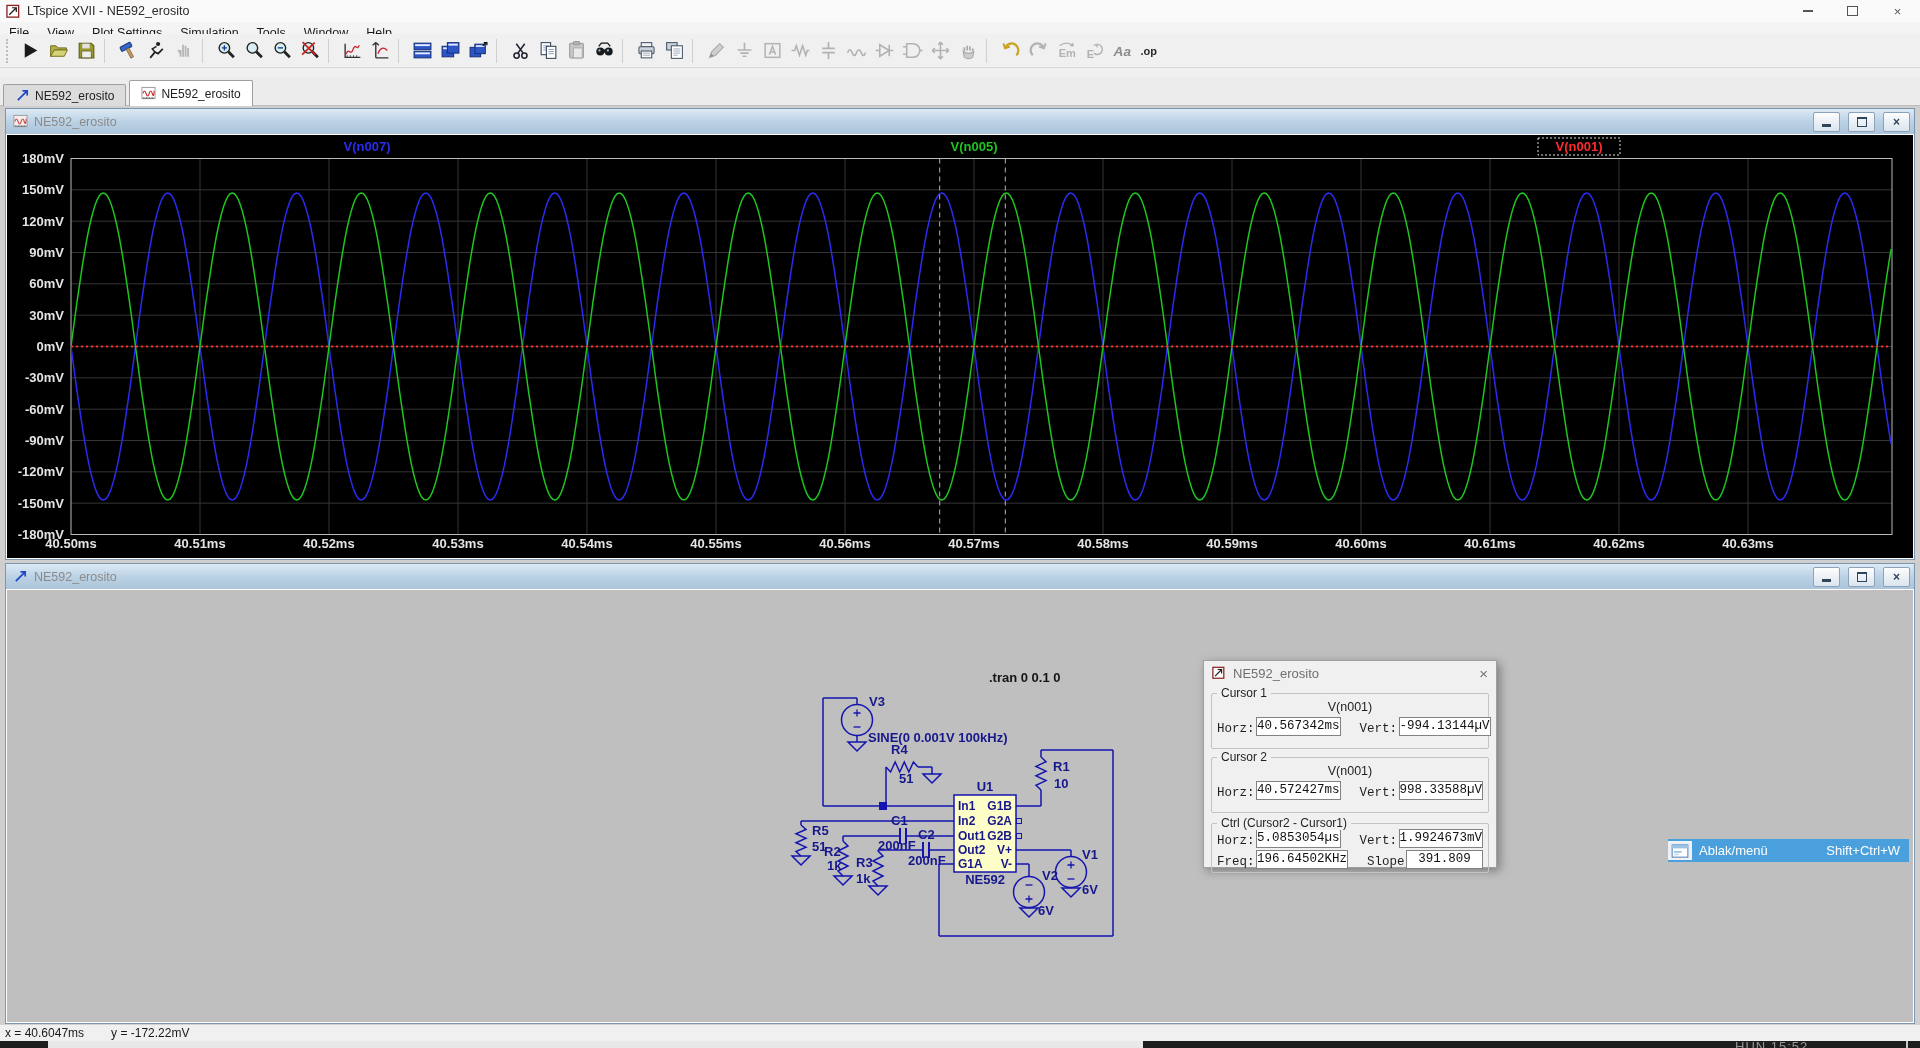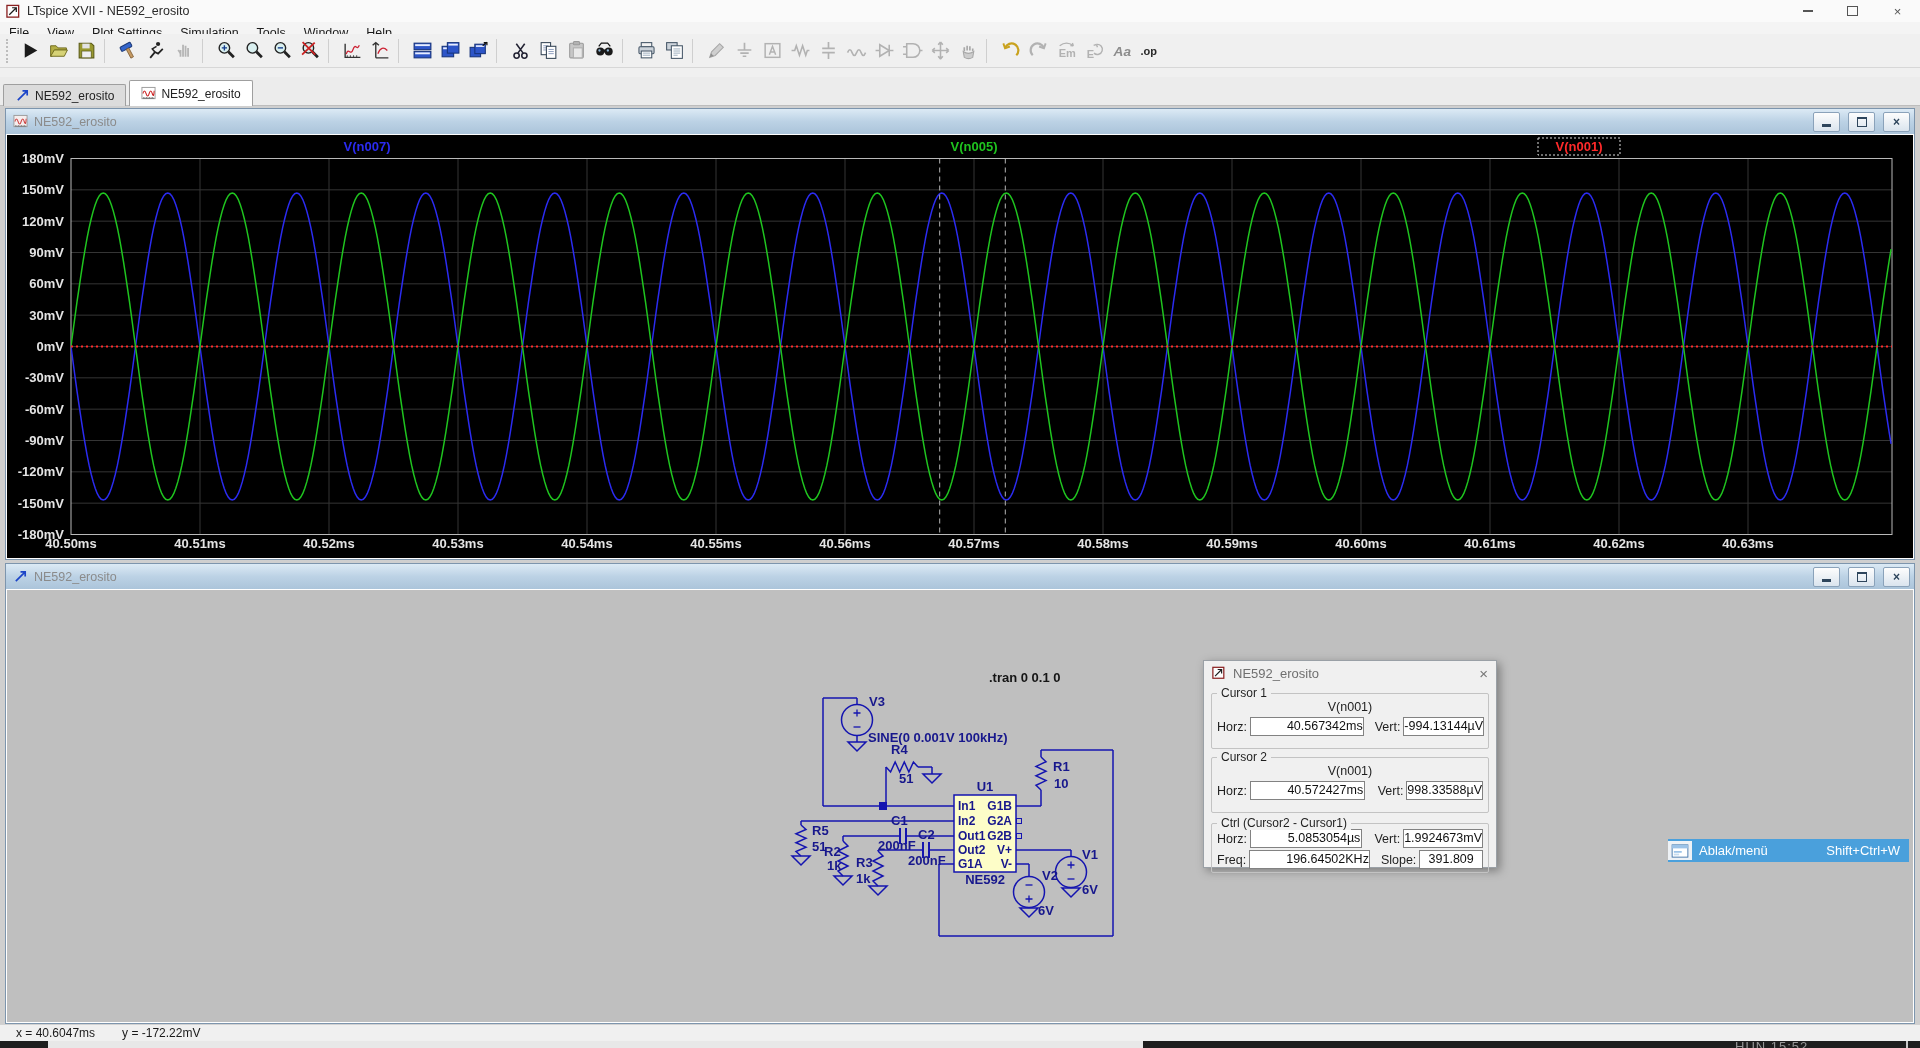--- a/index.html
+++ b/index.html
@@ -45,35 +45,35 @@
   .dialog{position:absolute;left:1203px;top:660px;width:294px;height:208px;background:#f0f0f0;
           border:1px solid #9aa0a6;box-shadow:3px 3px 9px rgba(0,0,0,.35);box-sizing:border-box;font-size:12.5px;}
   .dlg-title{height:24px;display:flex;align-items:center;gap:7px;padding:0 8px;}
   .dlg-title .dt-label{color:#6f6f6f;font-size:13px;flex:1;}
   .dlg-close{color:#777;font-size:15px;line-height:15px;}
   .group{position:relative;margin:8px 7px 0 7px;border:1px solid #c3c3c3;border-radius:2px;padding:3px 5px 4px 5px;box-sizing:border-box;}
   .group .legend{position:absolute;top:-8px;left:5px;background:#f0f0f0;padding:0 4px;font-size:12px;color:#1f1f1f;}
   .g-cursor{height:56px;}
   .g-diff{height:50px;margin-top:10px;}
   .sig{text-align:center;margin:3px 0 3px 0;color:#1f1f1f;}
-  .frow{display:flex;align-items:center;margin-top:3px;}
+  .frow{display:flex;align-items:flex-end;margin-top:3px;font-family:Liberation Mono, monospace;}
   .frow label{width:36px;text-align:right;margin-right:3px;color:#1f1f1f;}
   .field{height:17px;line-height:17px;background:#fff;border:1px solid #828282;text-align:center;color:#111;}
-  .f1{width:100px;margin-right:11px;padding-left:36px;} .f2{width:94px;}
+  .f1{width:100px;margin-right:19px;} .f2{width:94px;}
   .g-diff .frow{margin-top:2px;}
   
   .overlay-row{position:absolute;left:1668px;top:839px;width:241px;height:23px;background:#4aa0dc;
                display:flex;align-items:center;color:#fff;font-size:13px;}
   .overlay-row .ov-ic{width:24px;height:19px;background:#eef2f6;margin-right:7px;display:flex;align-items:center;justify-content:center;}
   .overlay-row .ov-label{flex:1;}
   .overlay-row .ov-short{margin-right:9px;}
   
   .statusbar{position:absolute;left:0;top:1024px;width:1920px;height:17px;background:#f0f0f0;border-top:1px solid #d2d2d2;
              display:flex;align-items:center;font-size:12px;color:#1a1a1a;box-sizing:border-box;}
-  .statusbar .sx{margin-left:16px;text-align:center;} .statusbar .sy{margin-left:27px;}
+  .statusbar .sx{margin-left:5px;text-align:center;} .statusbar .sy{margin-left:27px;}
   .taskstrip{position:absolute;left:0;top:1041px;width:1920px;height:7px;background:#1e1e1e;overflow:hidden;}
   .taskstrip .seg{position:absolute;left:48px;top:0;width:1095px;height:7px;background:#e8e8e8;}
   .taskstrip .tclock{position:absolute;left:1735px;top:0;height:7px;color:#969696;font-size:13px;line-height:11px;letter-spacing:1px;}
   .taskstrip .edge{position:absolute;left:1906px;top:0;width:2px;height:7px;background:#c9c9c9;}
 </style>
 </head>
 <body>
 
 <div class="titlebar">
   <span class="appicon">

